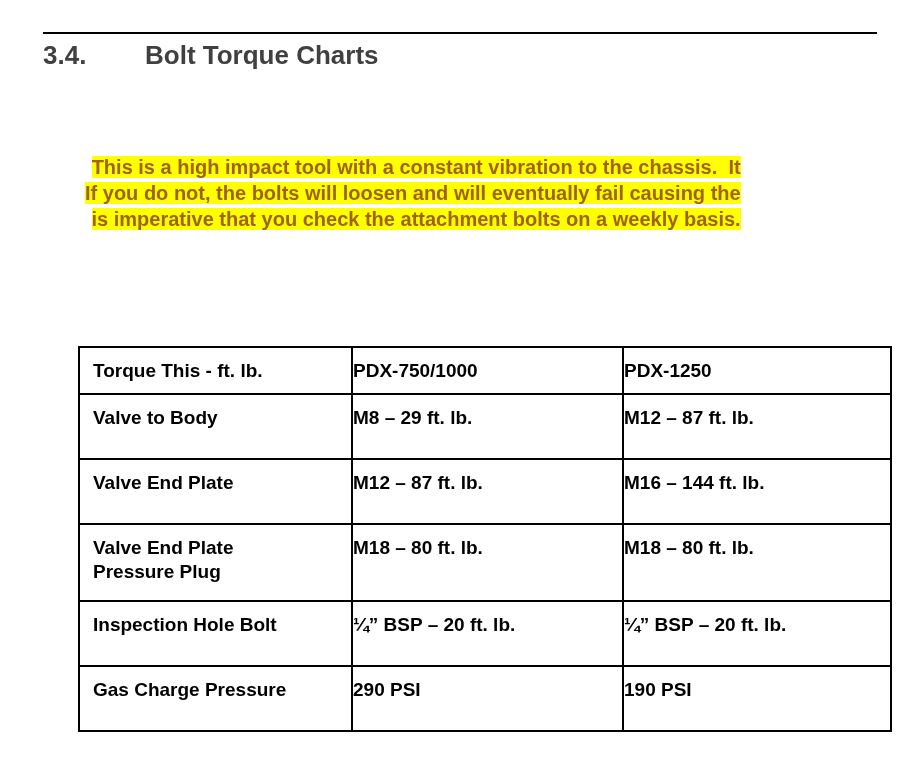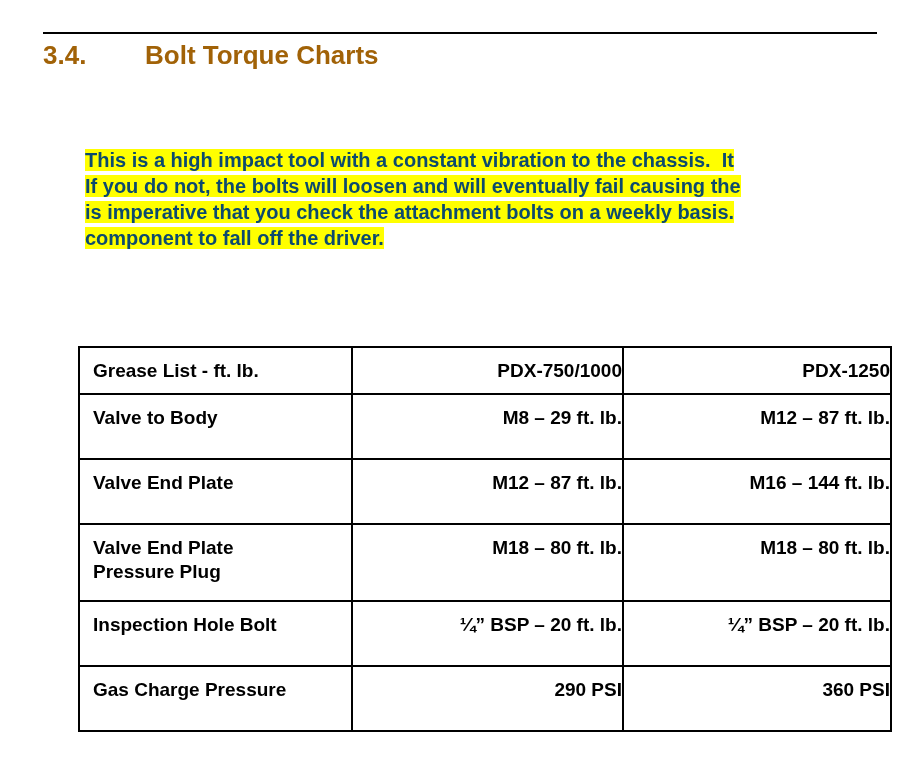--- a/index.html
+++ b/index.html
@@ -22,37 +22,38 @@
     top: 32px;
     width: 834px;
     height: 2px;
     background: #000000;
   }
   .heading {
     position: absolute;
     left: 43px;
     top: 40px;
     display: flex;
-    color: #a16207;
+    color: #404040;
     font-size: 26px;
     font-weight: bold;
     letter-spacing: 0px;
   }
   .heading .num {
     width: 102px;
     flex: 0 0 102px;
   }
   .warning {
     position: absolute;
     left: 85px;
-    top: 147px;
+    top: 154px;
     font-size: 20px;
     font-weight: bold;
     line-height: 26px;
-    color: #0c4a6e;
+    color: #a16207;
+    text-align: right;
   }
   .warning .hl-line { display: block; }
   .warning .hl {
     background: #FFFF00;
     white-space: pre-wrap;
   }
   table.torque {
     position: absolute;
     left: 78px;
     top: 346px;
@@ -73,21 +74,21 @@
     padding-bottom: 0;
     line-height: 24px;
   }
   table.torque td.item {
     text-align: left;
     padding-left: 13px;
     padding-right: 4px;
     white-space: pre-line;
   }
   table.torque td.val {
-    text-align: right;
+    text-align: left;
   }
   tr.hdr  { height: 47px; }
   tr.std  { height: 65px; }
   tr.tall { height: 77px; }
 </style>
 </head>
 <body>
 
 <div class="page">
 
@@ -95,32 +96,31 @@
 
   <div class="heading">
     <span class="num">3.4.</span>
     <span class="title">Bolt Torque Charts</span>
   </div>
 
   <div class="warning">
     <span class="hl-line"><span class="hl">This is a high impact tool with a constant vibration to the chassis.  It</span></span>
     <span class="hl-line"><span class="hl">If you do not, the bolts will loosen and will eventually fail causing the</span></span>
     <span class="hl-line"><span class="hl">is imperative that you check the attachment bolts on a weekly basis.</span></span>
-    <span class="hl-line"><span class="hl">component to fall off the driver.</span></span>
   </div>
 
   <table class="torque">
     <colgroup>
         <col class="c1">
         <col class="c2">
         <col class="c3">
       </colgroup>
     <tbody>
       <tr class="hdr">
-        <td class="item">Grease List - ft. lb.</td>
+        <td class="item">Torque This - ft. lb.</td>
         <td class="val">PDX-750/1000</td>
         <td class="val">PDX-1250</td>
       </tr>
       <tr class="std">
         <td class="item">Valve to Body</td>
         <td class="val">M8 – 29 ft. lb.</td>
         <td class="val">M12 – 87 ft. lb.</td>
       </tr>
       <tr class="std">
         <td class="item">Valve End Plate</td>
@@ -134,18 +134,18 @@
         <td class="val">M18 – 80 ft. lb.</td>
       </tr>
       <tr class="std">
         <td class="item">Inspection Hole Bolt</td>
         <td class="val">¼” BSP – 20 ft. lb.</td>
         <td class="val">¼” BSP – 20 ft. lb.</td>
       </tr>
       <tr class="std">
         <td class="item">Gas Charge Pressure</td>
         <td class="val">290 PSI</td>
-        <td class="val">360 PSI</td>
+        <td class="val">190 PSI</td>
       </tr>
     </tbody>
   </table>
 
 </div>
 
 </body></html>

